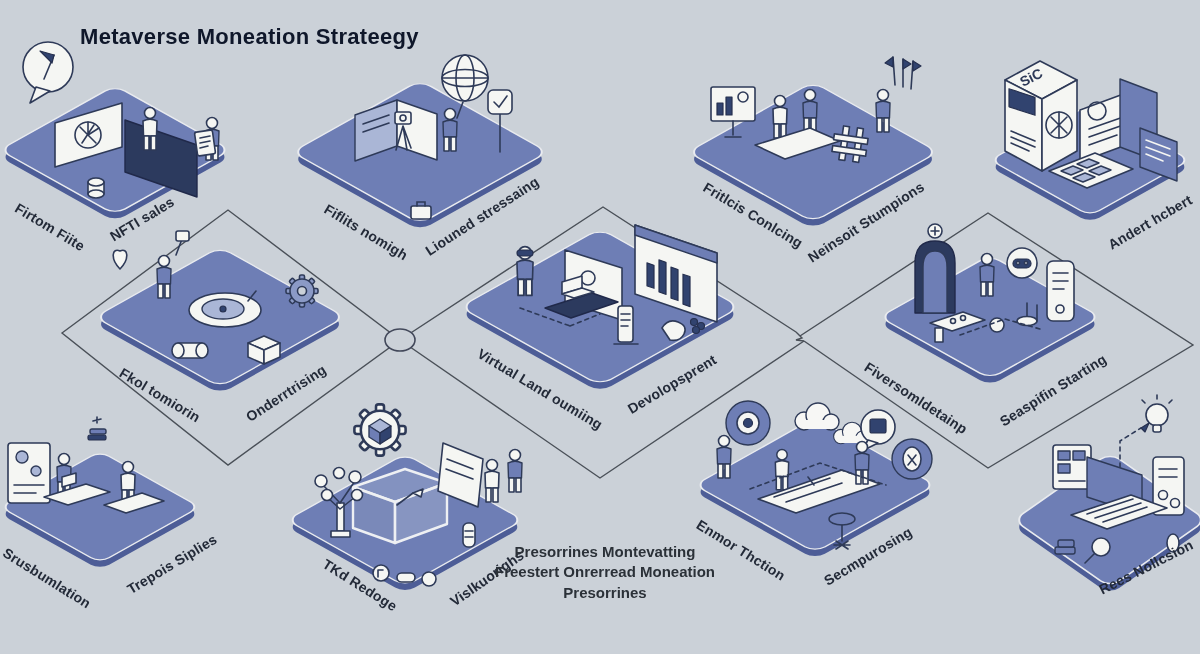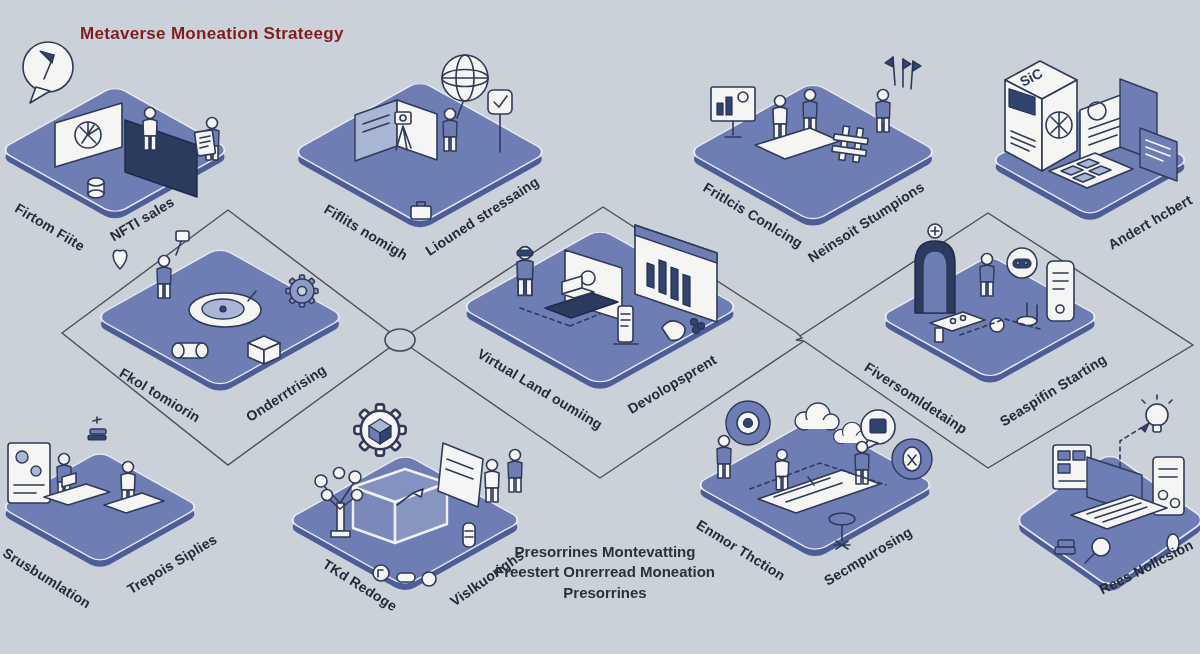--- a/index.html
+++ b/index.html
@@ -3,21 +3,21 @@
 <meta charset="utf-8">
 <style>
   html,body{margin:0;padding:0;}
   #canvas{
     position:relative;width:1200px;height:654px;overflow:hidden;
     background:#cbd1d8;
     font-family:"Liberation Sans",sans-serif;
   }
   .title{
     position:absolute;left:80px;top:24px;
-    font-size:17px;font-weight:700;color:#7f1d1d;letter-spacing:.3px;
+    font-size:22px;font-weight:700;color:#0f172a;letter-spacing:.3px;
   }
   .label{
     position:absolute;white-space:nowrap;
     font-size:14px;font-weight:700;color:#232a38;letter-spacing:.2px;
     transform:translate(-50%,-50%);
   }
   .footer-note{
     position:absolute;left:480px;top:542px;width:250px;
     text-align:center;font-size:15px;font-weight:700;color:#2b3138;line-height:1.35;
   }

